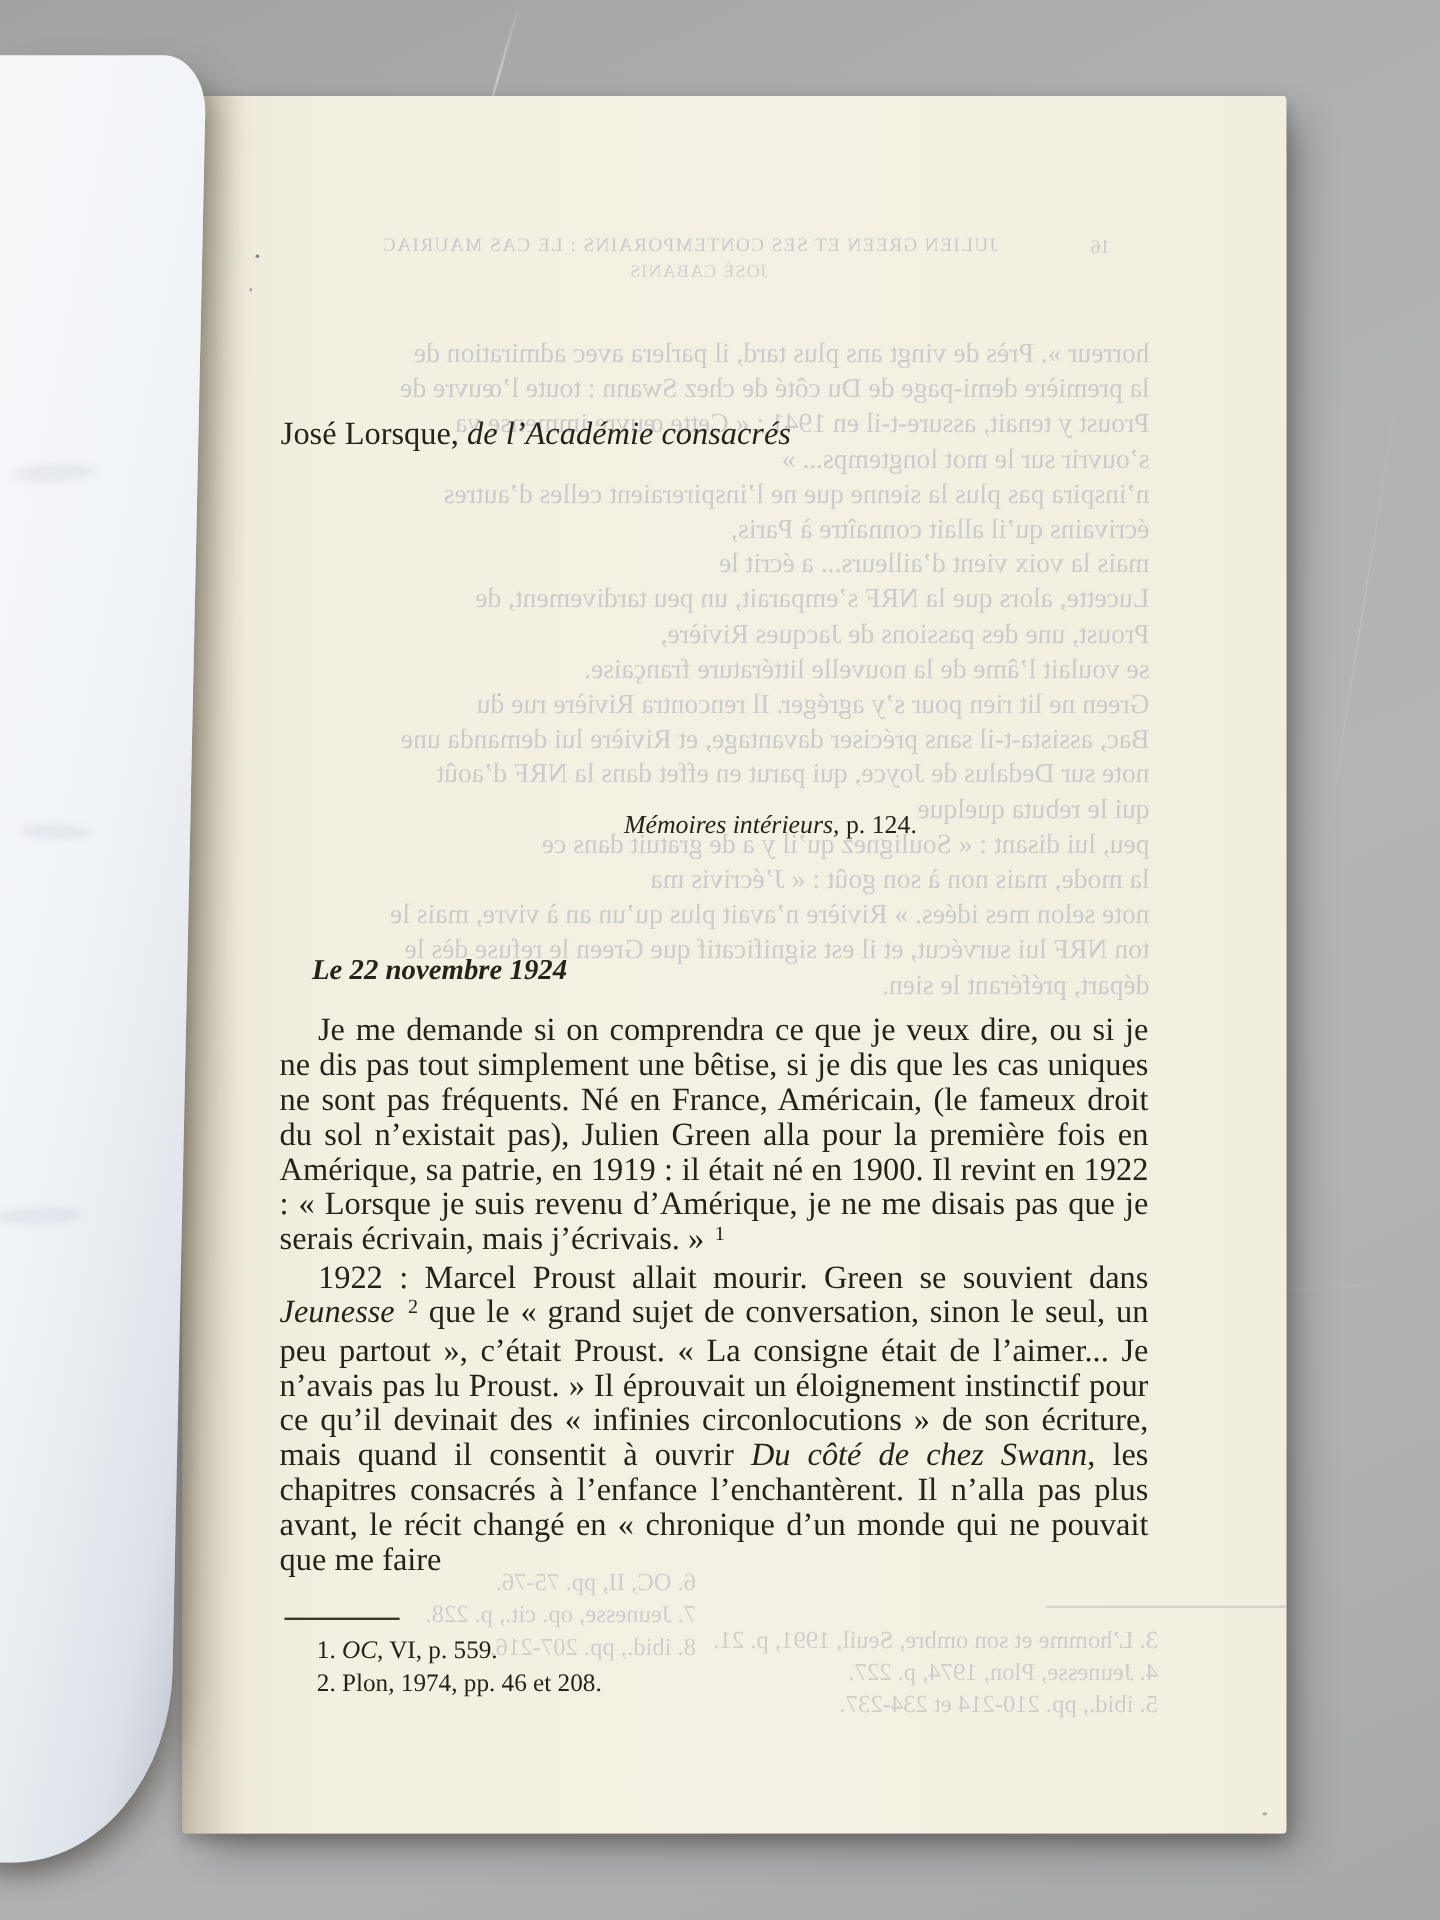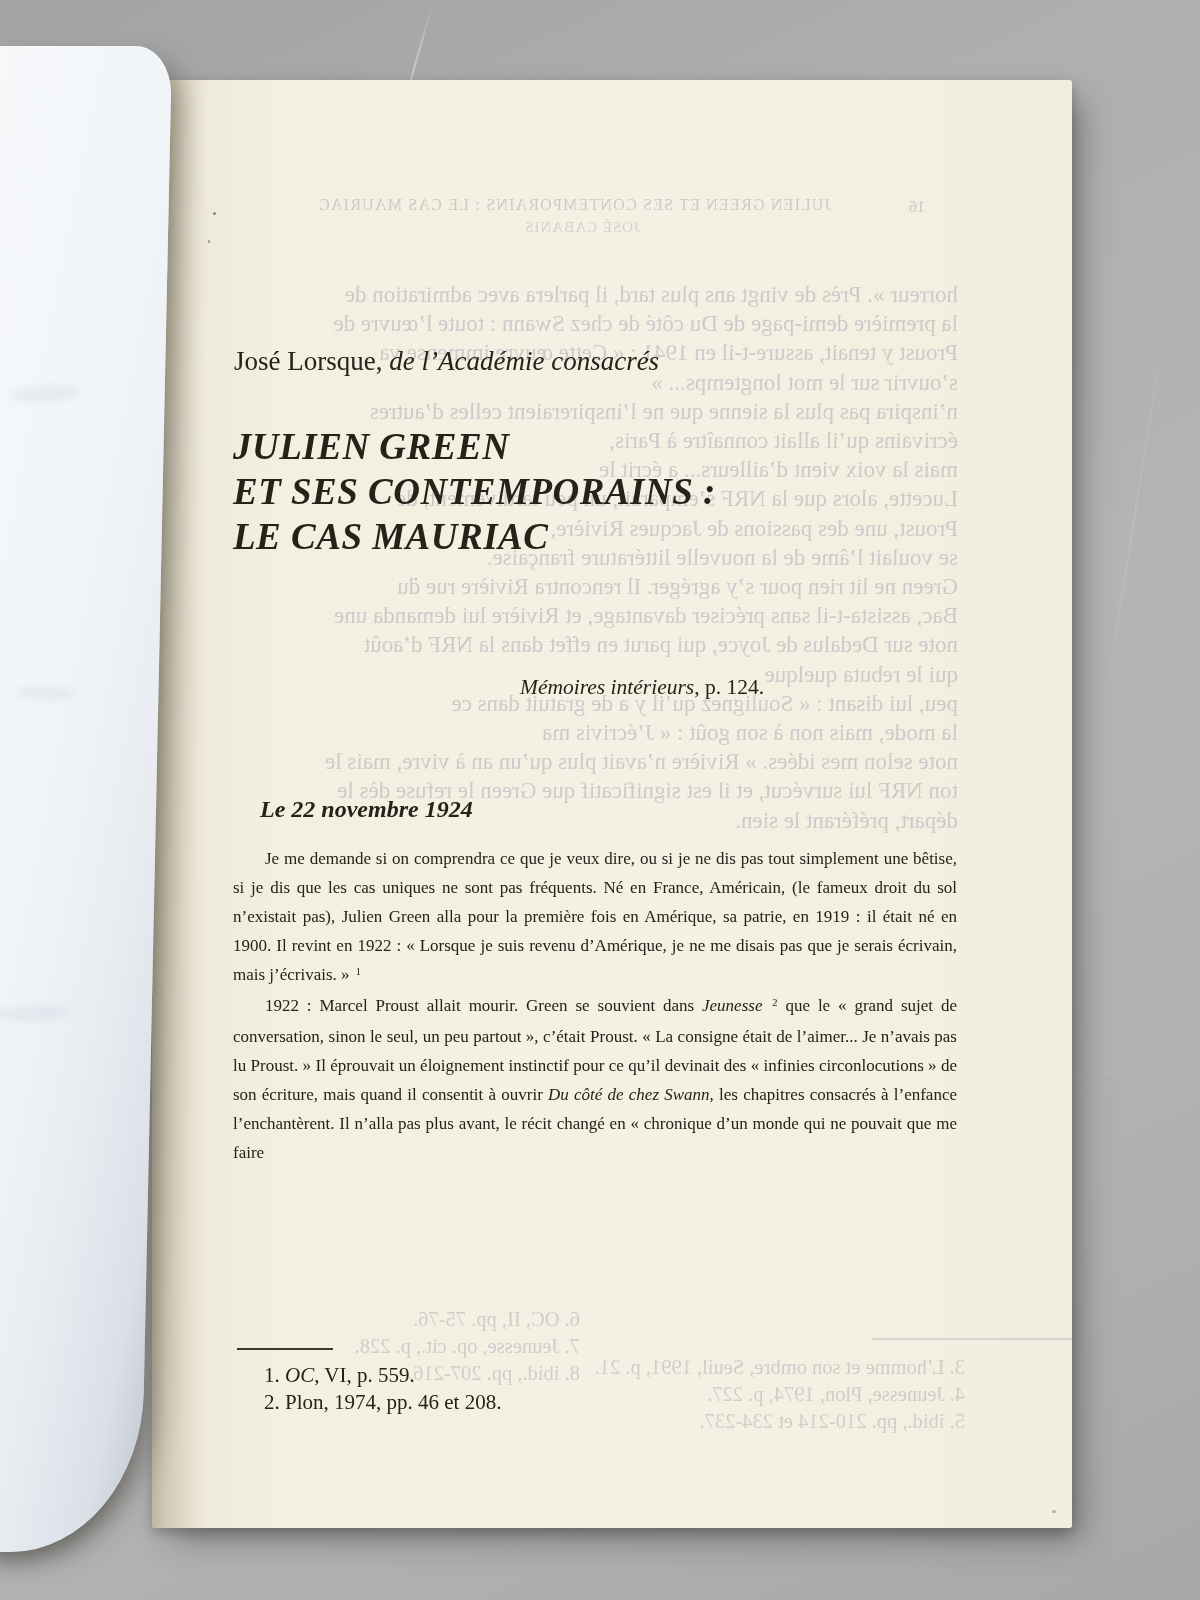--- a/index.html
+++ b/index.html
@@ -52,21 +52,21 @@
   .content{position:absolute;inset:0;z-index:2;color:#262219;}
   .author-line{position:absolute;left:82px;top:266px;font-size:27px;white-space:nowrap;}
   .author-affil{font-style:italic;}
   .chapter-title{position:absolute;left:81px;top:344px;font-size:37px;line-height:45px;
     font-weight:bold;font-style:italic;letter-spacing:.5px;white-space:nowrap;}
   .epigraph{position:absolute;left:368px;top:574px;width:438px;font-size:21.5px;line-height:26px;}
   .epigraph-body{text-align:justify;}
   .epigraph-source{margin-top:20px;}
   .src-title{font-style:italic;}
   .date-heading{position:absolute;left:108px;top:716px;font-size:24px;font-weight:bold;white-space:nowrap;font-style:italic;}
-  .body-text{position:absolute;left:81px;top:764px;width:724px;font-size:17px;line-height:29px;text-align:justify;}
+  .body-text{position:absolute;left:81px;top:764px;width:724px;font-size:27px;line-height:29px;text-align:justify;}
   .body-text p{margin:0;text-indent:32px;}
   sup{font-size:.62em;position:relative;top:-.45em;vertical-align:baseline;margin-left:2px;}
   .fn-rule{position:absolute;left:85px;top:1268px;width:96px;height:2px;background:#3d382c;}
   .footnotes{position:absolute;left:112px;top:1282px;font-size:21px;line-height:27px;}
 
   
   .bleed{position:absolute;transform:scaleX(-1);color:rgba(112,120,150,.32);
     filter:blur(.6px);pointer-events:none;}
   .bleed-head{left:140px;top:116px;width:565px;font-size:16px;letter-spacing:1.2px;text-align:center;white-space:nowrap;}
   .bleed-pnum{left:757px;top:118px;font-size:16px;}
@@ -126,25 +126,20 @@
         <div>5. ibid., pp. 210-214 et 234-237.</div>
       </div>
     <div class="bleed-rule"></div>
 
     <div class="content">
 
       <div class="author-line">
         <span>José Lorsque, </span><span class="author-affil">de l’Académie consacrés</span>
       </div>
 
-      <div class="chapter-title">
-          <div>JULIEN GREEN</div>
-          <div>ET SES CONTEMPORAINS :</div>
-          <div>LE CAS MAURIAC</div>
-        </div>
 
       <div class="epigraph">
         <div class="epigraph-source">
           <span class="src-title">Mémoires intérieurs</span><span>, p. 124.</span>
         </div>
       </div>
 
       <div class="date-heading">Le 22 novembre 1924</div>
 
       <div class="body-text">

